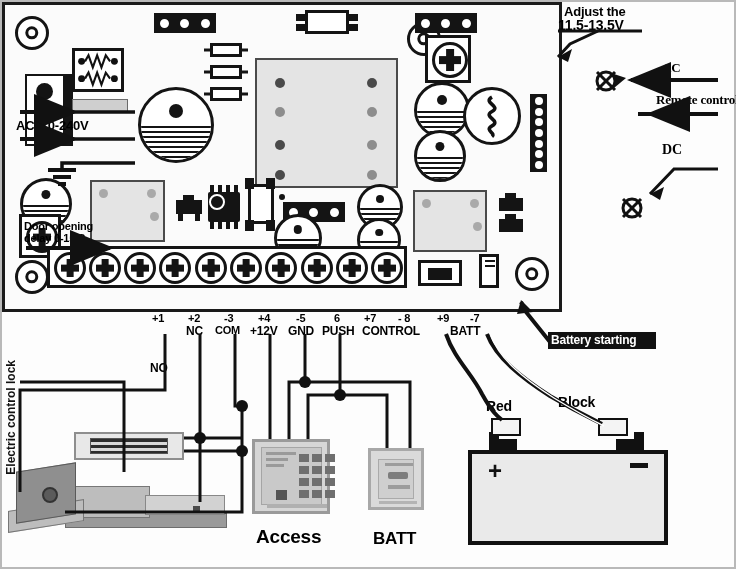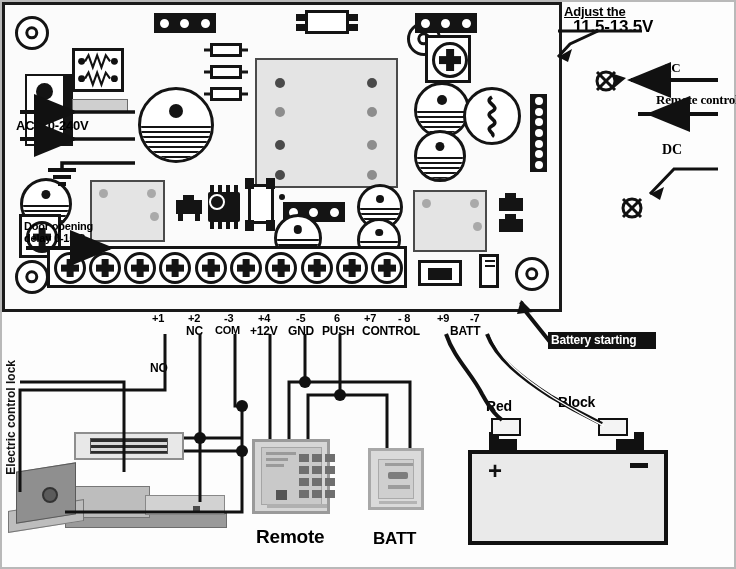--- a/index.html
+++ b/index.html
@@ -307,31 +307,31 @@
   <div class="lbl" style="left:362px;top:310px;font-size:11px;">+7</div>
   <div class="lbl" style="left:396px;top:310px;font-size:11px;">- 8</div>
   <div class="lbl" style="left:360px;top:322px;font-size:12px;">CONTROL</div>
   <div class="lbl" style="left:435px;top:310px;font-size:11px;">+9</div>
   <div class="lbl" style="left:468px;top:310px;font-size:11px;">-7</div>
   <div class="lbl" style="left:448px;top:322px;font-size:12px;">BATT</div>
 
   <div class="lbl" style="left:14px;top:116px;font-size:13px;">AC110-240V</div>
   <div class="lbl" style="left:22px;top:218px;font-size:11px;">Door opening</div>
   <div class="lbl" style="left:22px;top:230px;font-size:11px;">delay 0-15 S</div>
-  <div class="lbl" style="left:562px;top:2px;font-size:13px;text-decoration:underline;">Adjust the</div>
-  <div class="lbl" style="left:571px;top:15px;font-size:17px;">11.5-13.5V</div>
+  <div class="lbl" style="left:562px;top:2px;font-size:13px;">Adjust the</div>
+  <div class="lbl" style="left:556px;top:15px;font-size:14px;">11.5-13.5V</div>
   <div class="lbl" style="left:660px;top:58px;font-size:13px;font-family:'Liberation Serif',serif;">AC</div>
   <div class="lbl" style="left:654px;top:90px;font-size:13px;font-family:'Liberation Serif',serif;">Remote control</div>
   <div class="lbl" style="left:660px;top:140px;font-size:14px;font-family:'Liberation Serif',serif;">DC</div>
 
   <div class="abs" style="left:546px;top:330px;width:108px;height:17px;background:#111;"></div>
   <div class="lbl" style="left:549px;top:331px;font-size:12px;color:#fff;">Battery starting</div>
 
   <div class="vtxt" style="left:2px;top:358px;font-size:12px;transform:rotate(180deg);">Electric control lock</div>
-  <div class="lbl" style="left:254px;top:524px;font-size:19px;">Remote</div>
+  <div class="lbl" style="left:254px;top:524px;font-size:19px;">Access</div>
   <div class="lbl" style="left:371px;top:527px;font-size:17px;">BATT</div>
   <div class="lbl" style="left:484px;top:396px;font-size:14px;">Red</div>
   <div class="lbl" style="left:556px;top:392px;font-size:14px;">Block</div>
 
   <div id="maglock">
     <div class="core"></div>
   </div>
 
   <div id="mortise">
     <div class="base"></div>

